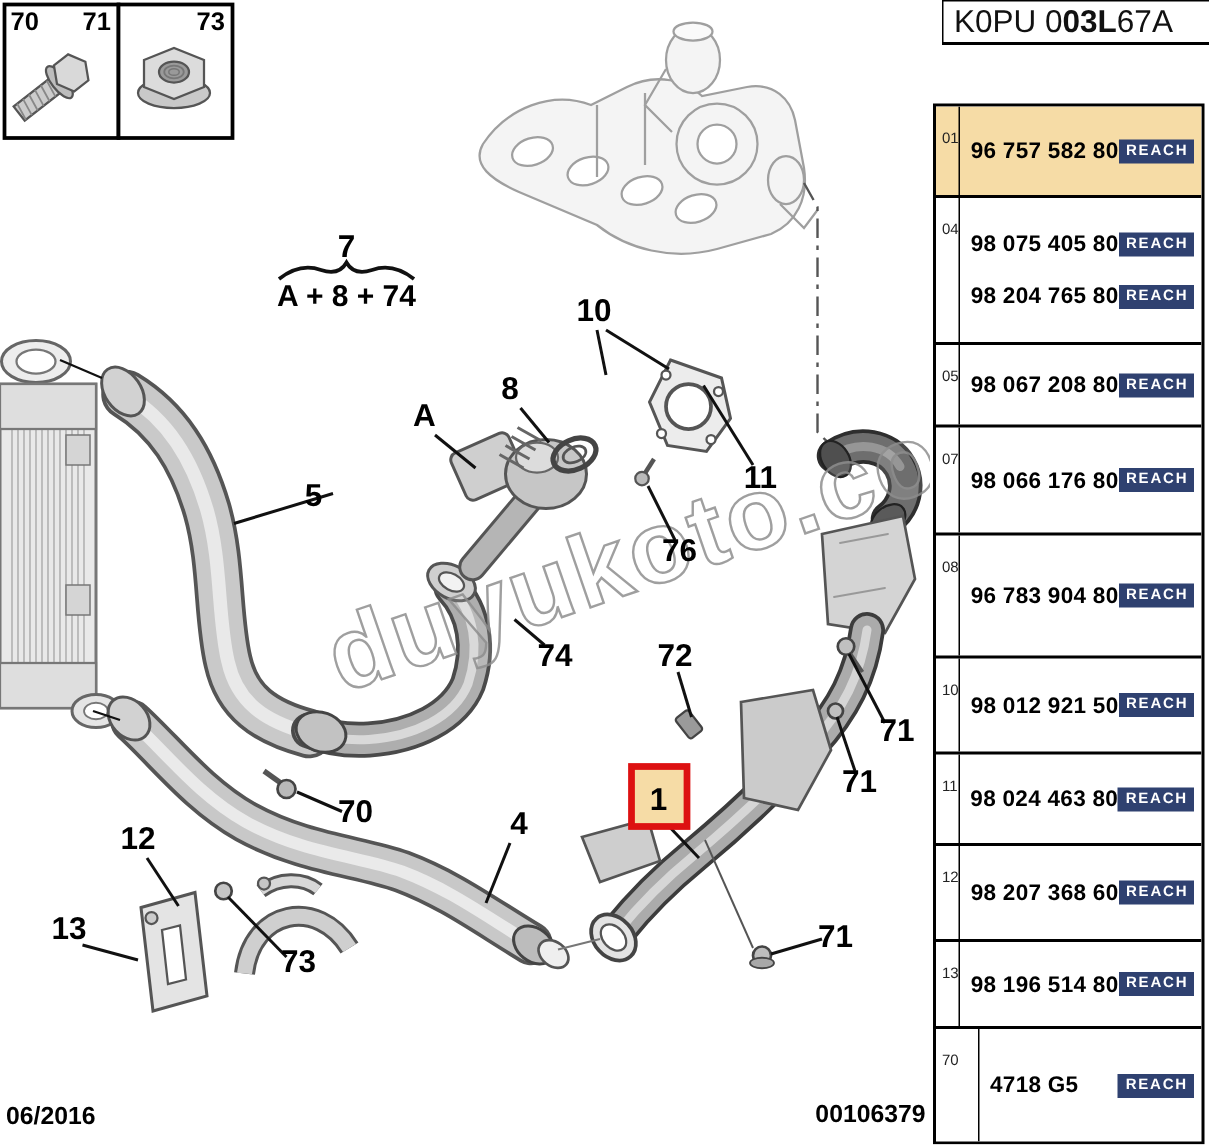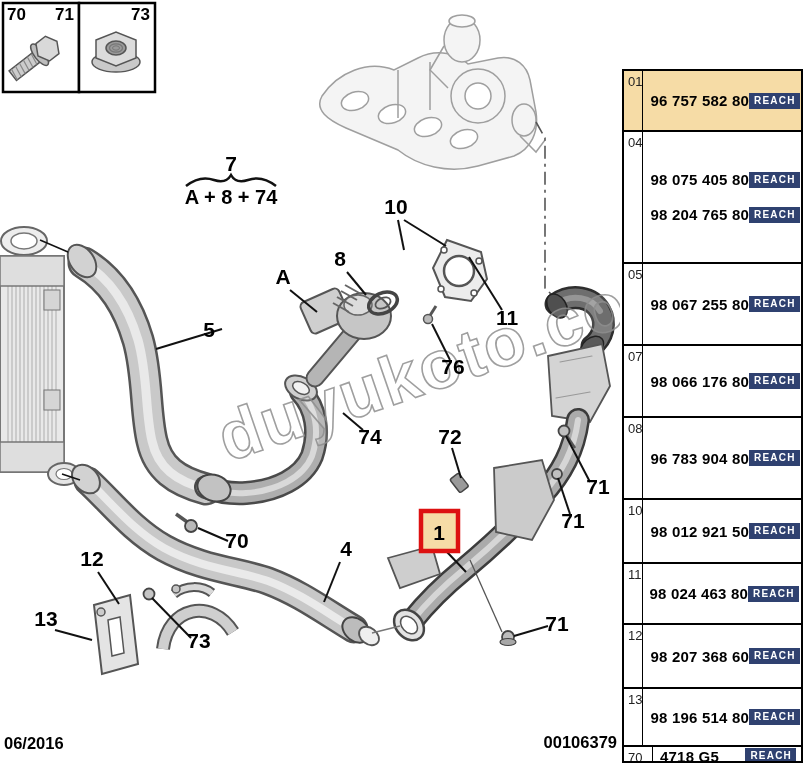--- a/index.html
+++ b/index.html
@@ -12,21 +12,21 @@
       border-left:1px solid #000;border-top:1px solid #000;border-bottom:2px solid #000;
       font-size:21px;color:#111;display:flex;align-items:center;padding-left:7px;box-sizing:border-box;
       white-space:nowrap;}
   .panel-header .bold{font-weight:700;}
   .rows{position:absolute;left:2px;top:69px;width:181px;bottom:0;border:2px solid #000;
       box-sizing:border-box;display:flex;flex-direction:column;overflow:hidden;background:#fff;}
   .row{display:flex;border-bottom:2px solid #000;box-sizing:border-box;flex:0 0 auto;}
   .row:last-child{border-bottom:none;flex:1 1 auto;}
   .row.hl{background:var(--hl-bg,#f6dca6);}
   .ref-cell{width:29px;border-right:1px solid #000;box-sizing:border-box;
-      font-size:13px;color:#222;padding:3px 0 0 4px;}
+      font-size:10px;color:#222;padding:16px 0 0 4px;}
   .parts-cell{flex:1;display:flex;flex-direction:column;justify-content:center;gap:18px;}
   .part-line{display:flex;align-items:center;justify-content:space-between;padding:0 5px 0 7px;}
   .pn{font-weight:700;font-size:15px;letter-spacing:.2px;color:#000;white-space:nowrap;}
   .reach{background:var(--reach-bg,#2f4170);color:var(--reach-fg,#fff);font-weight:700;
       font-size:10px;letter-spacing:1.2px;padding:2px 4px 3px 5px;line-height:11px;cursor:pointer;}
 </style>
 </head>
 <body>
 
 <div class="stage">
@@ -230,48 +230,53 @@
         <ellipse cx="0" cy="-4" rx="6.5" ry="4.2" fill="none" stroke="#777" stroke-width="1.2"></ellipse>
         <ellipse cx="0" cy="-4" rx="3.5" ry="2.2" fill="none" stroke="#777" stroke-width="1"></ellipse>
       </g>
     </g>
 
     <text x="4" y="749" font-size="16.5" font-weight="bold" fill="#000">06/2016</text>
     <text x="617" y="748" font-size="16.5" font-weight="bold" fill="#000" text-anchor="end">00106379</text>
   </svg>
 
   <div class="panel">
+    <div class="panel-header">
+      <span>K0PU 0 </span>
+      <span class="bold">03L</span>
+      <span> 67A</span>
+    </div>
     <div class="rows" id="rows">
         <div class="row hl" style="height: 61px;">
     <div class="ref-cell">01</div>
     <div class="parts-cell">
             <div class="part-line">
     <span class="pn">96 757 582 80</span>
     <span class="reach">REACH</span>
   </div>
           </div>
   </div>
-        <div class="row" style="height: 132px;">
+        <div class="row" style="height: 98px;">
     <div class="ref-cell">04</div>
     <div class="parts-cell">
             <div class="part-line">
     <span class="pn">98 075 405 80</span>
     <span class="reach">REACH</span>
   </div>
             <div class="part-line">
     <span class="pn">98 204 765 80</span>
     <span class="reach">REACH</span>
   </div>
           </div>
   </div>
-        <div class="row" style="height: 82px;">
+        <div class="row" style="height: 55px;">
     <div class="ref-cell">05</div>
     <div class="parts-cell">
             <div class="part-line">
-    <span class="pn">98 067 255 80</span>
+    <span class="pn">98 067 208 80</span>
     <span class="reach">REACH</span>
   </div>
           </div>
   </div>
         <div class="row" style="height: 72px;">
     <div class="ref-cell">07</div>
     <div class="parts-cell">
             <div class="part-line">
     <span class="pn">98 066 176 80</span>
     <span class="reach">REACH</span>

